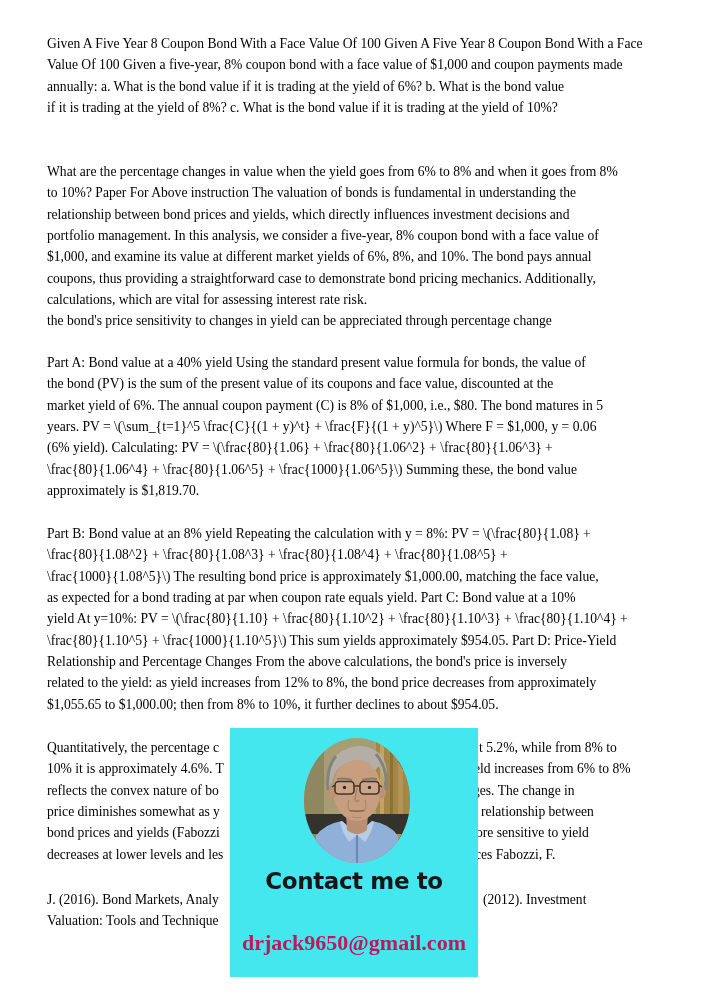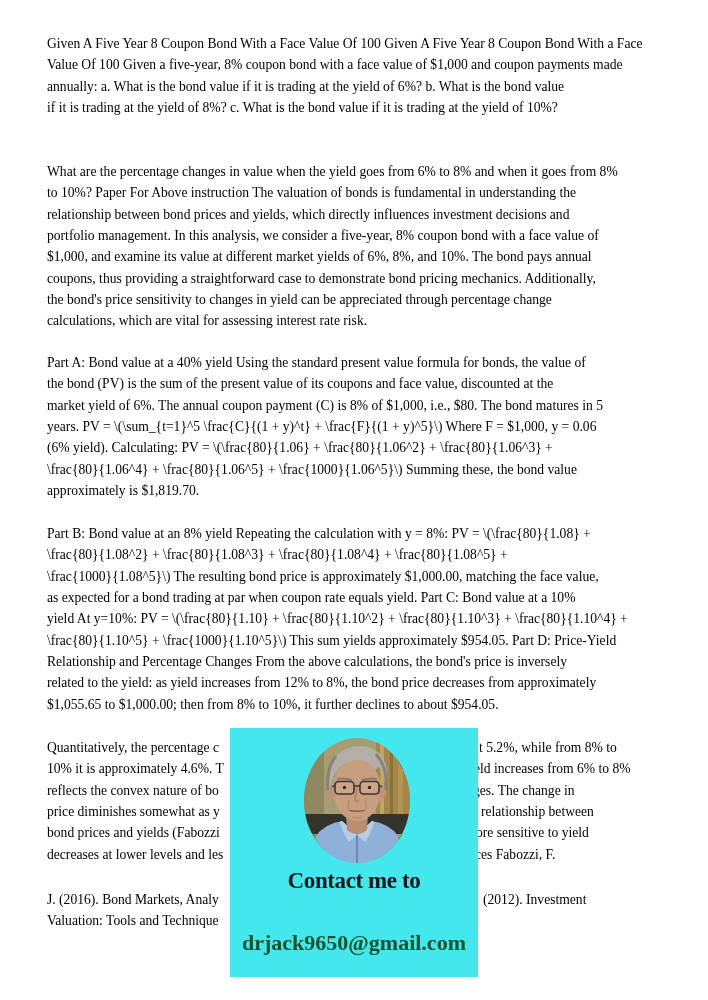--- a/index.html
+++ b/index.html
@@ -31,29 +31,29 @@
   }
   .ad-h{
     position:absolute;left:0;width:100%;
     text-align:center;
     font-family:"DejaVu Sans",sans-serif;
     font-weight:bold;
     font-size:23px;line-height:30px;
     letter-spacing:-0.4px;
     color:#161616;
   }
-  .ad-h1{top:138px;font-family:Liberation Serif, serif;}
+  .ad-h1{top:138px;}
   .ad-h2{top:169px;}
   .ad-email{
     position:absolute;left:0;top:201px;width:100%;
     text-align:center;
     font-family:"Liberation Serif",serif;
     font-weight:bold;
     font-size:22px;line-height:28px;
-    color:#14532d;
+    color:#be185d;
   }
 </style>
 </head>
 <body>
 
 <div class="page">
 
   <div class="para" style="top:33px">
     <div class="ln">Given A Five Year 8 Coupon Bond With a Face Value Of 100 Given A Five Year 8 Coupon Bond With a Face</div>
     <div class="ln">Value Of 100 Given a five-year, 8% coupon bond with a face value of $1,000 and coupon payments made</div>
@@ -61,22 +61,22 @@
     <div class="ln">if it is trading at the yield of 8%? c. What is the bond value if it is trading at the yield of 10%?</div>
   </div>
 
   <div class="para" style="top:161px">
     <div class="ln">What are the percentage changes in value when the yield goes from 6% to 8% and when it goes from 8%</div>
     <div class="ln">to 10%? Paper For Above instruction The valuation of bonds is fundamental in understanding the</div>
     <div class="ln">relationship between bond prices and yields, which directly influences investment decisions and</div>
     <div class="ln">portfolio management. In this analysis, we consider a five-year, 8% coupon bond with a face value of</div>
     <div class="ln">$1,000, and examine its value at different market yields of 6%, 8%, and 10%. The bond pays annual</div>
     <div class="ln">coupons, thus providing a straightforward case to demonstrate bond pricing mechanics. Additionally,</div>
+    <div class="ln">calculations, which are vital for assessing interest rate risk.</div>
     <div class="ln">the bond's price sensitivity to changes in yield can be appreciated through percentage change</div>
-    <div class="ln">calculations, which are vital for assessing interest rate risk.</div>
   </div>
 
   <div class="para" style="top:352px">
     <div class="ln">Part A: Bond value at a 40% yield Using the standard present value formula for bonds, the value of</div>
     <div class="ln">the bond (PV) is the sum of the present value of its coupons and face value, discounted at the</div>
     <div class="ln">market yield of 6%. The annual coupon payment (C) is 8% of $1,000, i.e., $80. The bond matures in 5</div>
     <div class="ln">years. PV = \(\sum_{t=1}^5 \frac{C}{(1 + y)^t} + \frac{F}{(1 + y)^5}\) Where F = $1,000, y = 0.06</div>
     <div class="ln">(6% yield). Calculating: PV = \(\frac{80}{1.06} + \frac{80}{1.06^2} + \frac{80}{1.06^3} +</div>
     <div class="ln">\frac{80}{1.06^4} + \frac{80}{1.06^5} + \frac{1000}{1.06^5}\) Summing these, the bond value</div>
     <div class="ln">approximately is $1,819.70.</div>

